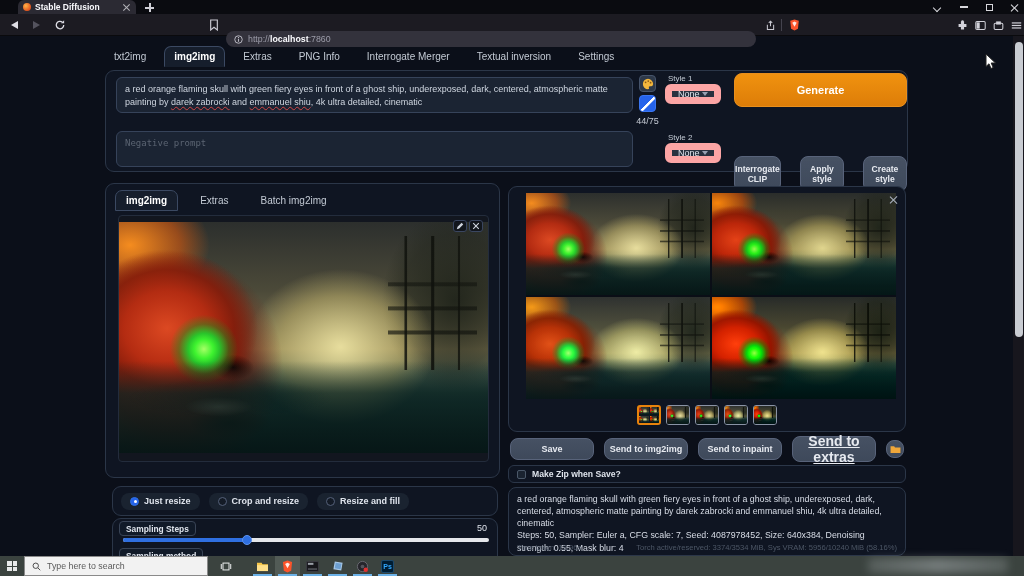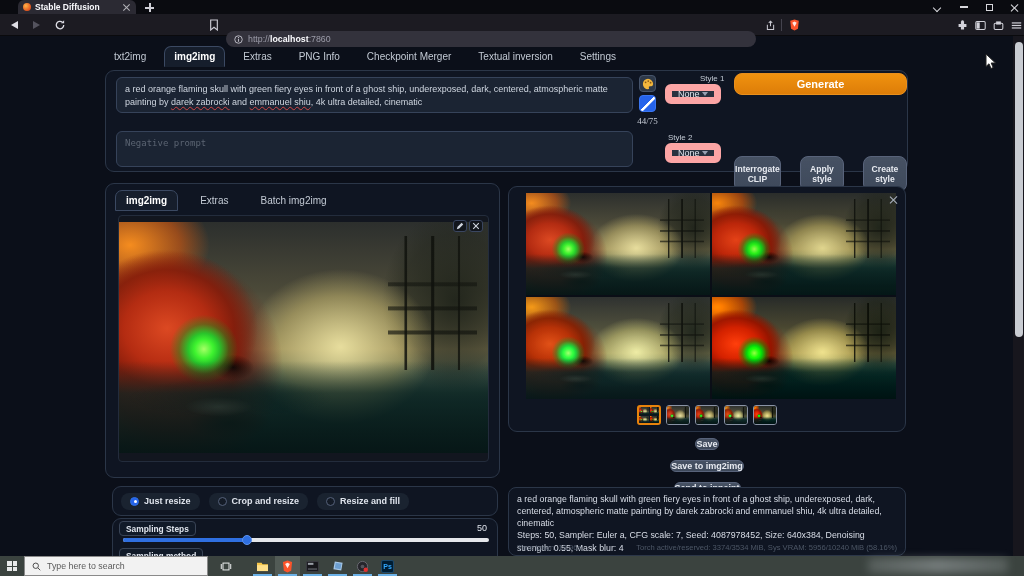--- a/index.html
+++ b/index.html
@@ -218,21 +218,21 @@
           <rect x="1" y="9.4" width="12" height="1.5" fill="#d2d2da"></rect>
         </svg>
     </span>
   </div>
 
   <div class="gtabs">
     <span class="gtab">txt2img</span>
     <span class="gtab active">img2img</span>
     <span class="gtab">Extras</span>
     <span class="gtab">PNG Info</span>
-    <span class="gtab">Checkpoint Merger</span>
+    <span class="gtab">Interrogate Merger</span>
     <span class="gtab">Textual inversion</span>
     <span class="gtab">Settings</span>
   </div>
 
   <div class="panel" style="left:105px; top:70px; width:803px; height:102px;">
     <div class="textarea abs" style="left:10px; top:6px; width:517px; height:36px;">
       <span>a red orange flaming skull with green fiery eyes in front of a ghost ship, underexposed, dark, centered, atmospheric matte painting by </span><span class="misspell">darek zabrocki</span><span> and </span><span class="misspell">emmanuel shiu</span><span>, 4k ultra detailed, cinematic</span>
     </div>
     <textarea class="textarea abs" style="left: 10px; top: 60px; width: 517px; height: 36px;" placeholder="Negative prompt"></textarea>
 
@@ -240,34 +240,34 @@
       <svg width="12" height="12" viewBox="0 0 14 14">
           <path d="M7 1a6 6 0 1 0 0 12c1.2 0 1.6-.8 1.1-1.7-.5-.9 0-1.8 1.2-1.8H11a2.6 2.6 0 0 0 2-2.6A6.2 6.2 0 0 0 7 1z" fill="#f3b73c"></path>
           <circle cx="4.2" cy="5" r="1" fill="#8a5a16"></circle>
           <circle cx="7.3" cy="3.6" r="1" fill="#8a5a16"></circle>
           <circle cx="10" cy="5.4" r="1" fill="#8a5a16"></circle>
         </svg>
     </div>
     <div class="minibtn blue" style="left:533px; top:24px;">
       <span class="penstroke"></span>
     </div>
-    <div class="counter abs" style="left:524px; top:45px; width:35px;font-family:Liberation Serif, serif;">44/75</div>
-
-    <span class="slabel abs" style="left:562px; top:3px;margin-left:32px;">Style 1</span>
+    <div class="counter abs" style="left:524px; top:45px; width:35px;">44/75</div>
+
+    <span class="slabel abs" style="left:562px; top:3px;">Style 1</span>
     <div class="gselect abs" style="left:559px; top:13px; width:56px; height:20px;">
       <span>None</span>
       <span class="selcaret"></span>
     </div>
     <span class="slabel abs" style="left:562px; top:62px;">Style 2</span>
     <div class="gselect abs" style="left:559px; top:72px; width:56px; height:20px;">
       <span>None</span>
       <span class="selcaret"></span>
     </div>
 
-    <div class="btn-generate abs" style="left:628px; top:2px; width:173px; height:22px;">Generate</div>
+    <div class="btn-generate abs" style="left:628px; top:2px; width:173px; height:34px;">Generate</div>
     <div class="abs" style="left:628px; top:48px; width:173px; height:36px; display:flex; gap:19px;margin-top:37px;">
       <div class="btn" style="flex:1; font-size:8.6px; line-height:1.2;">Interrogate CLIP</div>
       <div class="btn" style="flex:1; font-size:8.6px; line-height:1.2;">Apply style</div>
       <div class="btn" style="flex:1; font-size:8.6px; line-height:1.2;">Create style</div>
     </div>
   </div>
 
   <div class="panel" style="left:105px; top:183px; width:395px; height:295px;">
     <div class="itabs abs" style="left:9px; top:6px;">
       <span class="itab active">img2img</span>
@@ -338,32 +338,36 @@
         </div>
       <div class="thumb">
           <div class="art v3" style="position:absolute; inset:0;"></div>
         </div>
       <div class="thumb">
           <div class="art v4" style="position:absolute; inset:0;"></div>
         </div>
     </div>
   </div>
 
-  <div class="abs" style="left:508px; top:438px; width:398px; height:22px; display:flex; gap:10px; padding:0 2px; align-items:center;flex-direction:column;">
+  <div class="abs" style="left:508px; top:438px; width:398px; height:22px; display:flex; gap:10px; padding:0 2px; align-items:center;">
     <div class="btn" style="flex:1; height:22px; font-size:9px;">Save</div>
-    <div class="btn" style="flex:1; height:22px; font-size:9px;">Save to img2img</div>
+    <div class="btn" style="flex:1; height:22px; font-size:9px;">Send to img2img</div>
     <div class="btn" style="flex:1; height:22px; font-size:9px;">Send to inpaint</div>
     <div class="btn" style="flex:1; height:26px; font-size:14px;text-decoration:underline;">Send to extras</div>
     <div class="btn" style="width:18px; height:18px; flex:0 0 18px;">
       <svg width="11" height="9" viewBox="0 0 12 10">
           <path d="M0.5 1.5h4l1 1.3h6v6h-11z" fill="#f0a73a"></path>
         </svg>
     </div>
   </div>
 
+  <div class="panel" style="left:508px; top:465px; width:398px; height:18px; border-radius:6px; display:flex; align-items:center; gap:6px; padding:0 8px;">
+    <span class="checkbox"></span>
+    <span style="font-size:8.6px; font-weight:bold; color:#dfe4ec;">Make Zip when Save?</span>
+  </div>
 
   <div class="panel" style="left:508px; top:487px; width:398px; height:69px; padding:5px 8px; border-radius:8px;">
     <div class="info-txt">a red orange flaming skull with green fiery eyes in front of a ghost ship, underexposed, dark, centered, atmospheric matte painting by darek zabrocki and emmanuel shiu, 4k ultra detailed, cinematic</div>
     <div class="info-txt">Steps: 50, Sampler: Euler a, CFG scale: 7, Seed: 4087978452, Size: 640x384, Denoising strength: 0.55, Mask blur: 4</div>
     <span class="dim abs" style="left:8px; bottom:3px;">Time taken: 13.96s</span>
     <span class="dim abs" style="right:8px; bottom:3px;">Torch active/reserved: 3374/3534 MiB, Sys VRAM: 5956/10240 MiB (58.16%)</span>
   </div>
 
   <div class="sbar-track"></div>
   <div class="sbar-thumb"></div>

